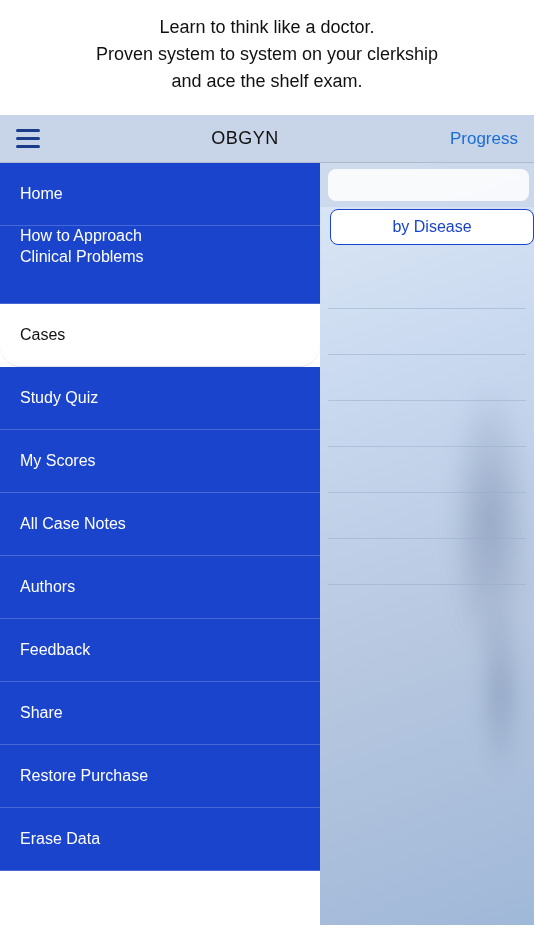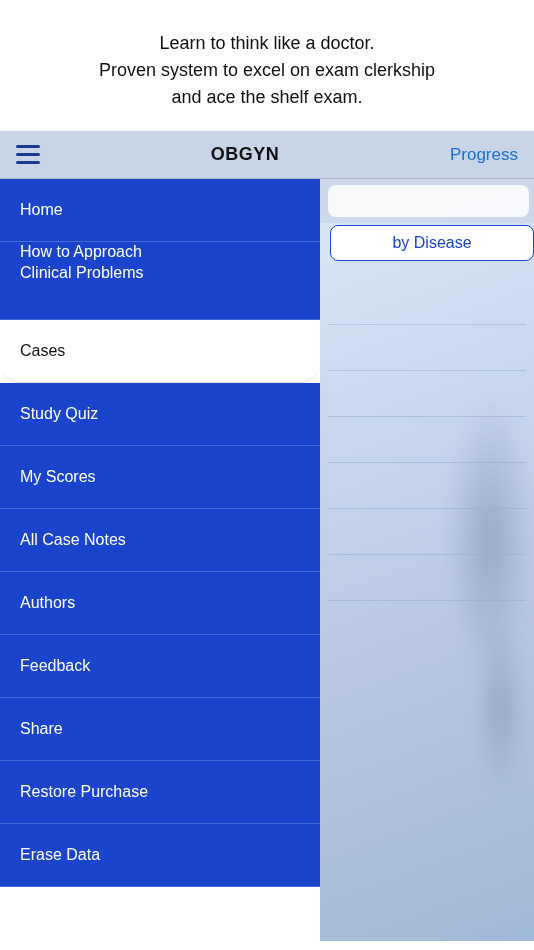--- a/index.html
+++ b/index.html
@@ -10,40 +10,40 @@
       background: #ffffff;
       font-family: -apple-system, 'Helvetica Neue', Arial, sans-serif;
       overflow: hidden;
       position: relative;
     }
 
     
     .tagline-area {
       background: #ffffff;
       text-align: center;
-      padding: 30px 20px 20px;
+      padding: 14px 20px 20px;
       font-size: 18px;
       line-height: 1.5;
       color: #111;
     }
 
     
     .navbar {
       background: #c8d4e8;
       display: flex;
       align-items: center;
       justify-content: space-between;
       padding: 0 16px;
       height: 48px;
       border-bottom: 1px solid #b0b8cc;
     }
 
     .navbar-title {
       font-size: 18px;
-      font-weight: 700;
+      font-weight: 400;
       color: #111;
       letter-spacing: 0.5px;
     }
 
     .navbar-progress {
       font-size: 17px;
       color: #1a6ed4;
       font-weight: 400;
     }
 
@@ -182,21 +182,21 @@
       height: 1px;
       background: rgba(150,170,200,0.5);
       margin: 45px 8px 0;
     }
   </style>
 </head>
 <body>
 
 <div class="tagline-area">
   <span>Learn to think like a doctor.</span><br>
-  <span>Proven system to excel on exam clerkship</span><br>
+  <span>Proven system to system on your clerkship</span><br>
   <span>and ace the shelf exam.</span>
 </div>
 
 <div class="navbar">
   <div class="hamburger-icon">
     <span></span>
     <span></span>
     <span></span>
   </div>
   <div class="navbar-title">OBGYN</div>

